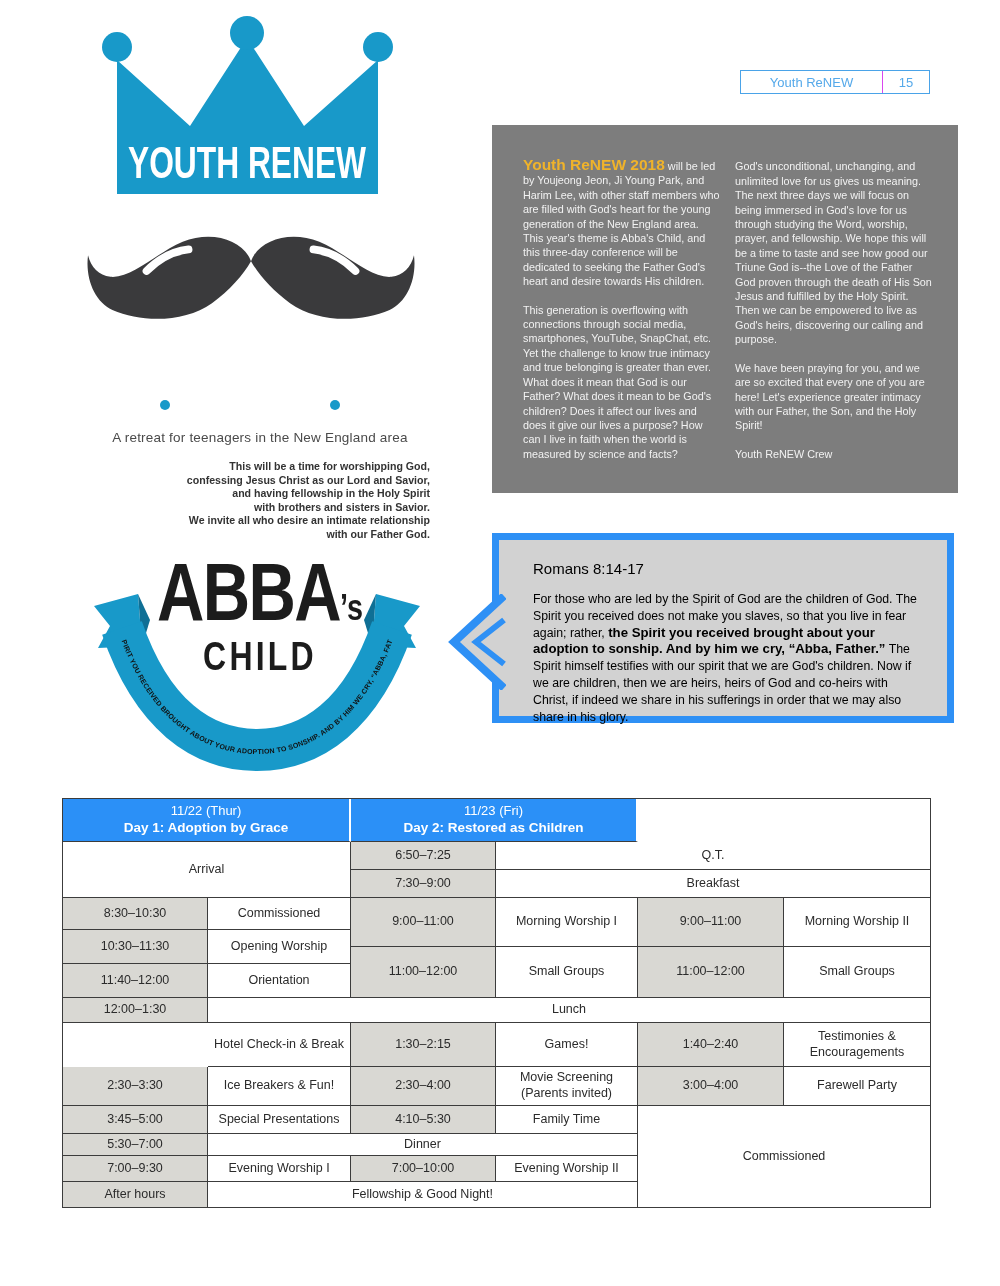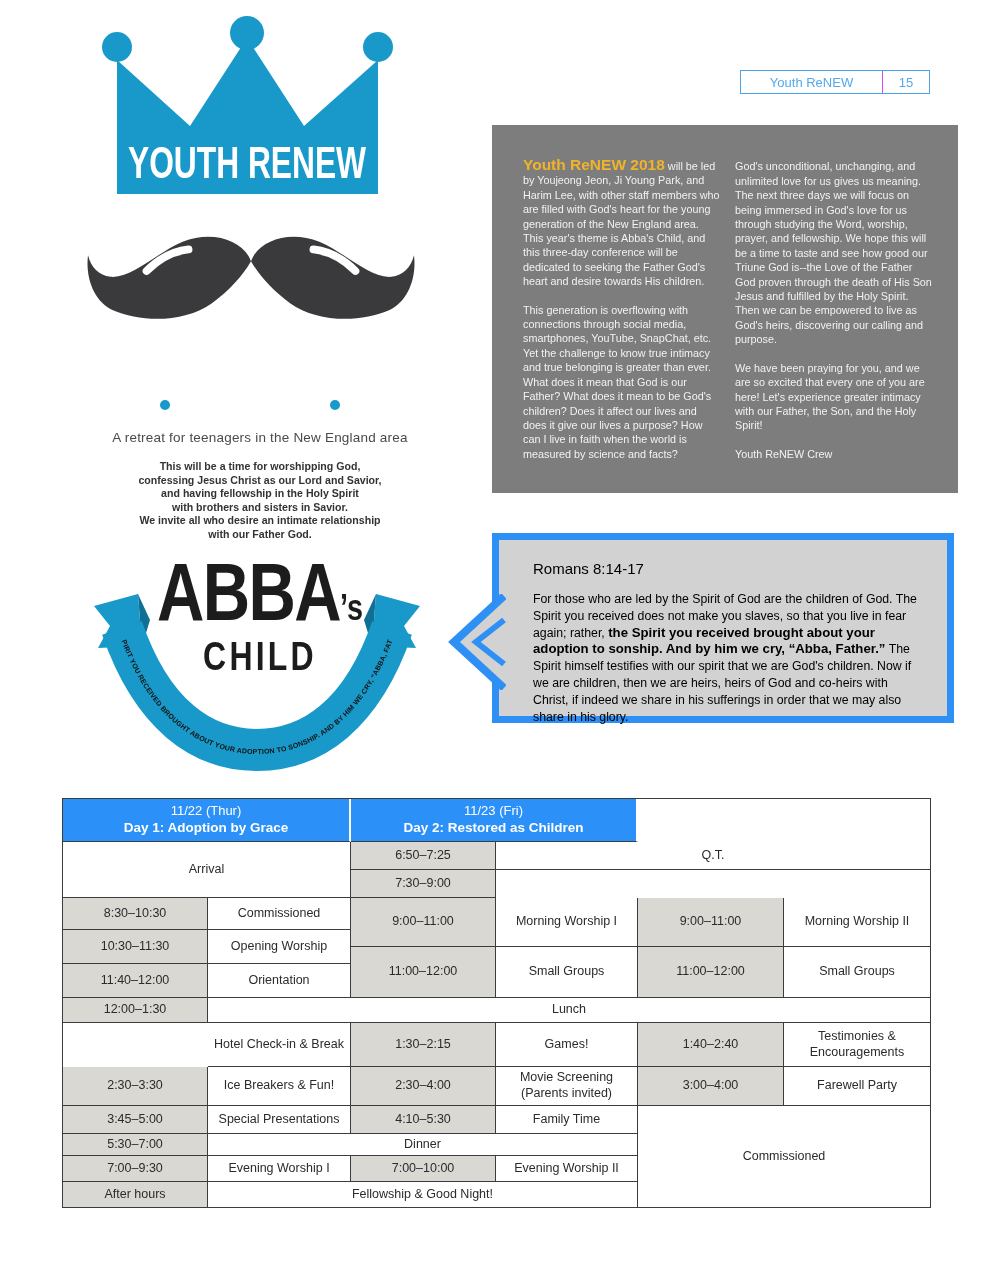--- a/index.html
+++ b/index.html
@@ -16,21 +16,21 @@
   .crown{position:absolute;left:100px;top:16px;}
 
   
   .mustache{position:absolute;left:85px;top:228px;}
   .dot{position:absolute;width:10px;height:10px;border-radius:50%;background:#1899c9;}
   .dot.l{left:160px;top:400px;} .dot.r{left:330px;top:400px;}
 
   
   .tagline{position:absolute;left:90px;top:430px;width:340px;text-align:center;
            font-size:13.5px;color:#4a4a4a;letter-spacing:.2px;}
-  .introlines{position:absolute;left:90px;top:460px;width:340px;text-align:center;
+  .introlines{position:absolute;left:90px;top:460px;width:340px;text-align:right;
               font-size:10.6px;font-weight:bold;color:#333;line-height:13.5px;}
 
   
   .abba-wrap{position:absolute;left:90px;top:552px;width:340px;text-align:center;
              transform:scaleX(.8);transform-origin:50% 0;color:#1c1c1c;}
   .abba-word{font-size:82px;font-weight:bold;letter-spacing:-2px;line-height:80px;}
   .abba-s{font-size:36px;font-weight:bold;}
   .abba-child{font-size:40px;font-weight:bold;letter-spacing:4px;line-height:44px;margin-top:2px;}
   .ribbon{position:absolute;left:92px;top:590px;}
 
@@ -156,20 +156,21 @@
     </div>
     <div class="cell hdr" style="grid-area:1/3/2/5">
       <div class="date">11/23 (Fri)</div>
       <div class="dtitle">Day 2: Restored as Children</div>
     </div>
 
     <div class="cell" style="grid-area:2/1/4/3">Arrival</div>
     <div class="cell gray" style="grid-area:2/3/3/4">6:50–7:25</div>
     <div class="cell bR0" style="grid-area:2/4/3/7">Q.T.</div>
     <div class="cell gray" style="grid-area:3/3/4/4">7:30–9:00</div>
+    <div class="cell bR0" style="grid-area:3/4/4/7">Breakfast</div>
 
     <div class="cell gray" style="grid-area:4/1/5/2">8:30–10:30</div>
     <div class="cell" style="grid-area:4/2/5/3">Commissioned</div>
     <div class="cell gray" style="grid-area:5/1/7/2">10:30–11:30</div>
     <div class="cell" style="grid-area:5/2/7/3">Opening Worship</div>
     <div class="cell gray" style="grid-area:7/1/8/2">11:40–12:00</div>
     <div class="cell" style="grid-area:7/2/8/3">Orientation</div>
 
     <div class="cell gray" style="grid-area:4/3/6/4">9:00–11:00</div>
     <div class="cell" style="grid-area:4/4/6/5">Morning Worship I</div>

